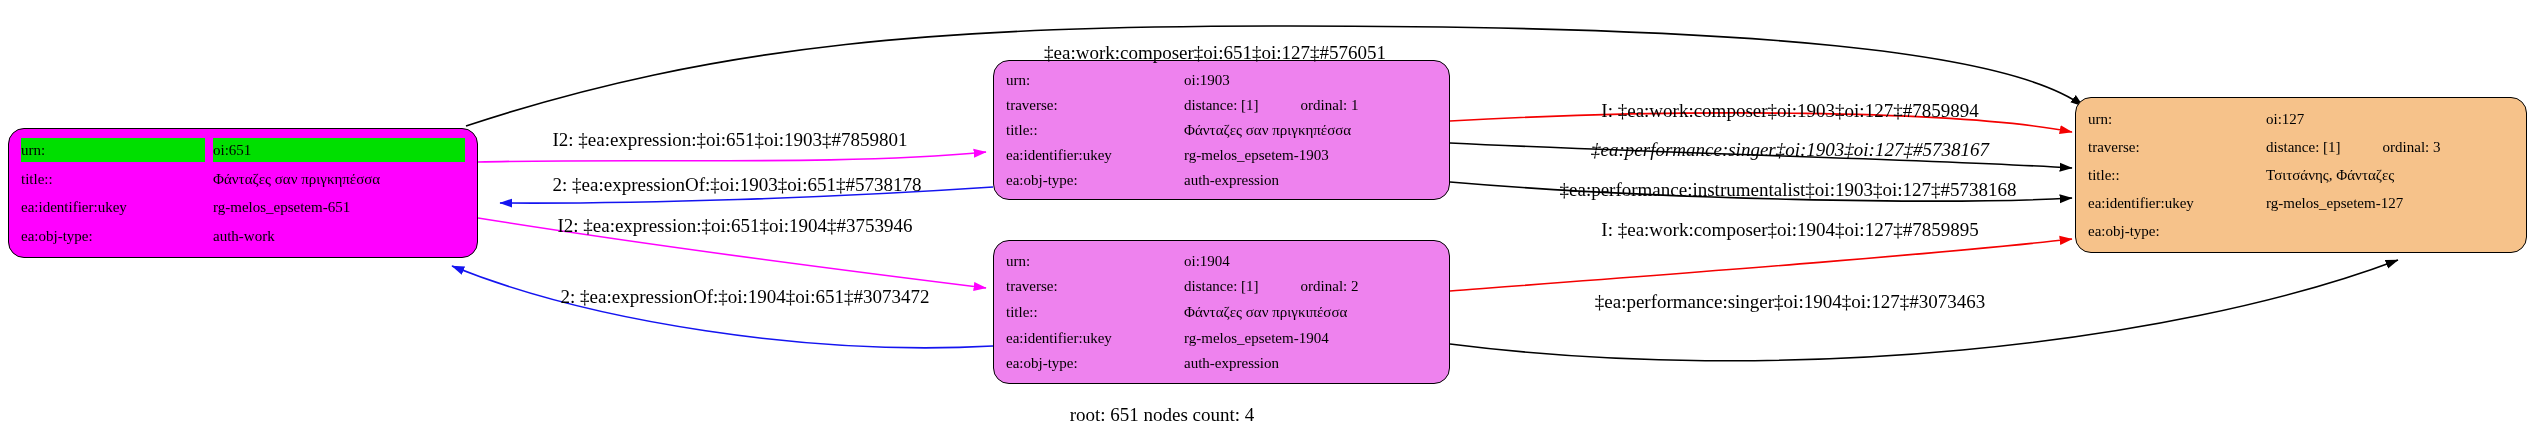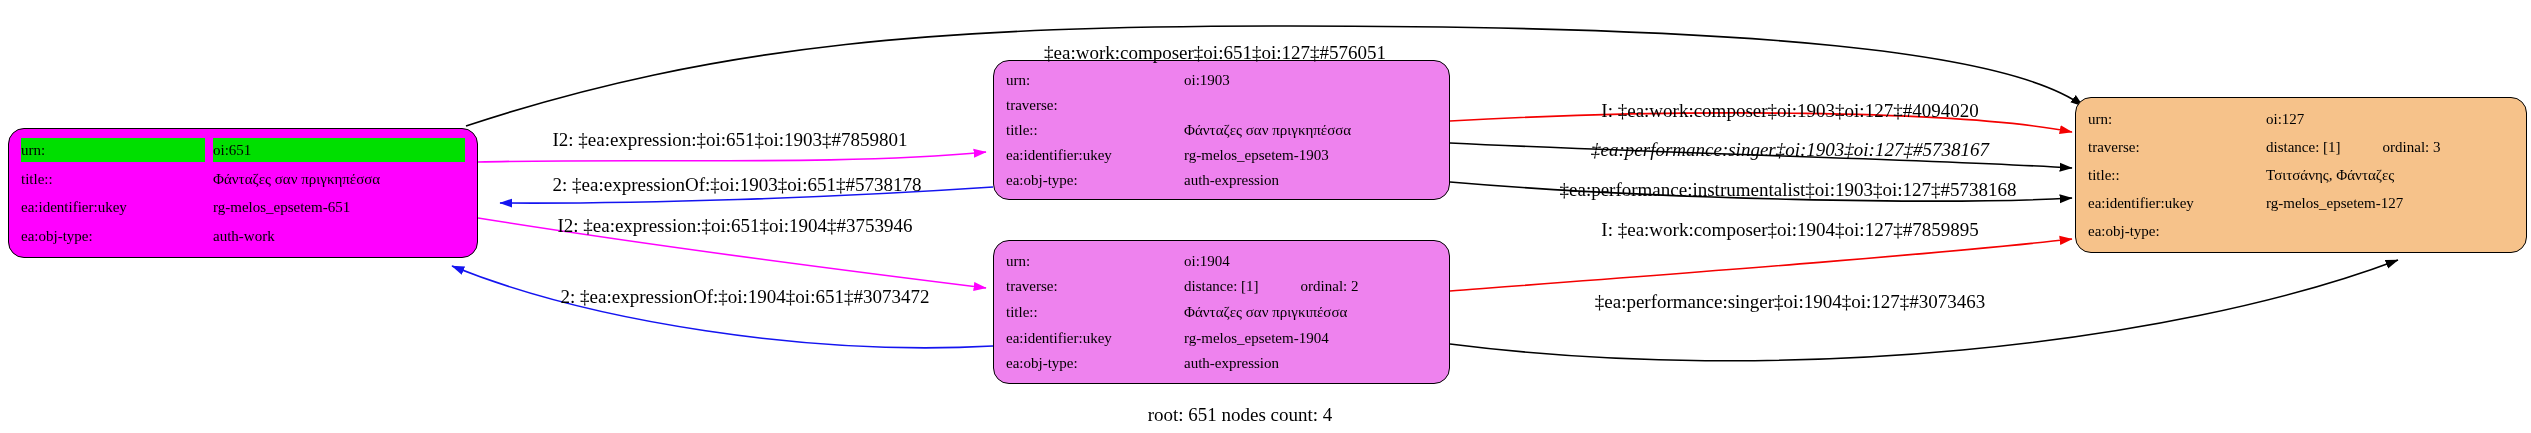--- a/index.html
+++ b/index.html
@@ -100,20 +100,21 @@
     </div>
   </div>
 
   <div class="node expr" style="left:993px;top:60px;width:457px;height:140px;">
     <div class="row">
       <div class="key">urn:</div>
       <div class="val">oi:1903</div>
     </div>
     <div class="row">
       <div class="key">traverse:</div>
+      <div class="val"><span>distance: [1]</span><span class="val2">ordinal: 1</span></div>
     </div>
     <div class="row">
       <div class="key">title::</div>
       <div class="val">Φάνταζες σαν πριγκηπέσσα</div>
     </div>
     <div class="row">
       <div class="key">ea:identifier:ukey</div>
       <div class="val">rg-melos_epsetem-1903</div>
     </div>
     <div class="row">
@@ -165,21 +166,21 @@
     <div class="row">
       <div class="key">ea:obj-type:</div>
     </div>
   </div>
 
   <div class="edge-label" style="left:1215px;top:2px;margin-top:40px;">‡ea:work:composer‡oi:651‡oi:127‡#576051</div>
   <div class="edge-label" style="left:730px;top:129px;">I2: ‡ea:expression:‡oi:651‡oi:1903‡#7859801</div>
   <div class="edge-label" style="left:737px;top:174px;">2: ‡ea:expressionOf:‡oi:1903‡oi:651‡#5738178</div>
   <div class="edge-label" style="left:735px;top:215px;">I2: ‡ea:expression:‡oi:651‡oi:1904‡#3753946</div>
   <div class="edge-label" style="left:745px;top:286px;">2: ‡ea:expressionOf:‡oi:1904‡oi:651‡#3073472</div>
-  <div class="edge-label" style="left:1790px;top:100px;">I: ‡ea:work:composer‡oi:1903‡oi:127‡#4094020</div>
+  <div class="edge-label" style="left:1790px;top:100px;">I: ‡ea:work:composer‡oi:1903‡oi:127‡#7859894</div>
   <div class="edge-label" style="left:1790px;top:139px;font-style:italic;">‡ea:performance:singer‡oi:1903‡oi:127‡#5738167</div>
   <div class="edge-label" style="left:1788px;top:179px;">‡ea:performance:instrumentalist‡oi:1903‡oi:127‡#5738168</div>
   <div class="edge-label" style="left:1790px;top:219px;">I: ‡ea:work:composer‡oi:1904‡oi:127‡#7859895</div>
   <div class="edge-label" style="left:1790px;top:291px;">‡ea:performance:singer‡oi:1904‡oi:127‡#3073463</div>
 
-  <div class="caption" style="left:1240px;top:404px;">root: 651 nodes count: 4</div>
+  <div class="caption" style="left:1162px;top:404px;">root: 651 nodes count: 4</div>
 
 </div>
 
 </body></html>

